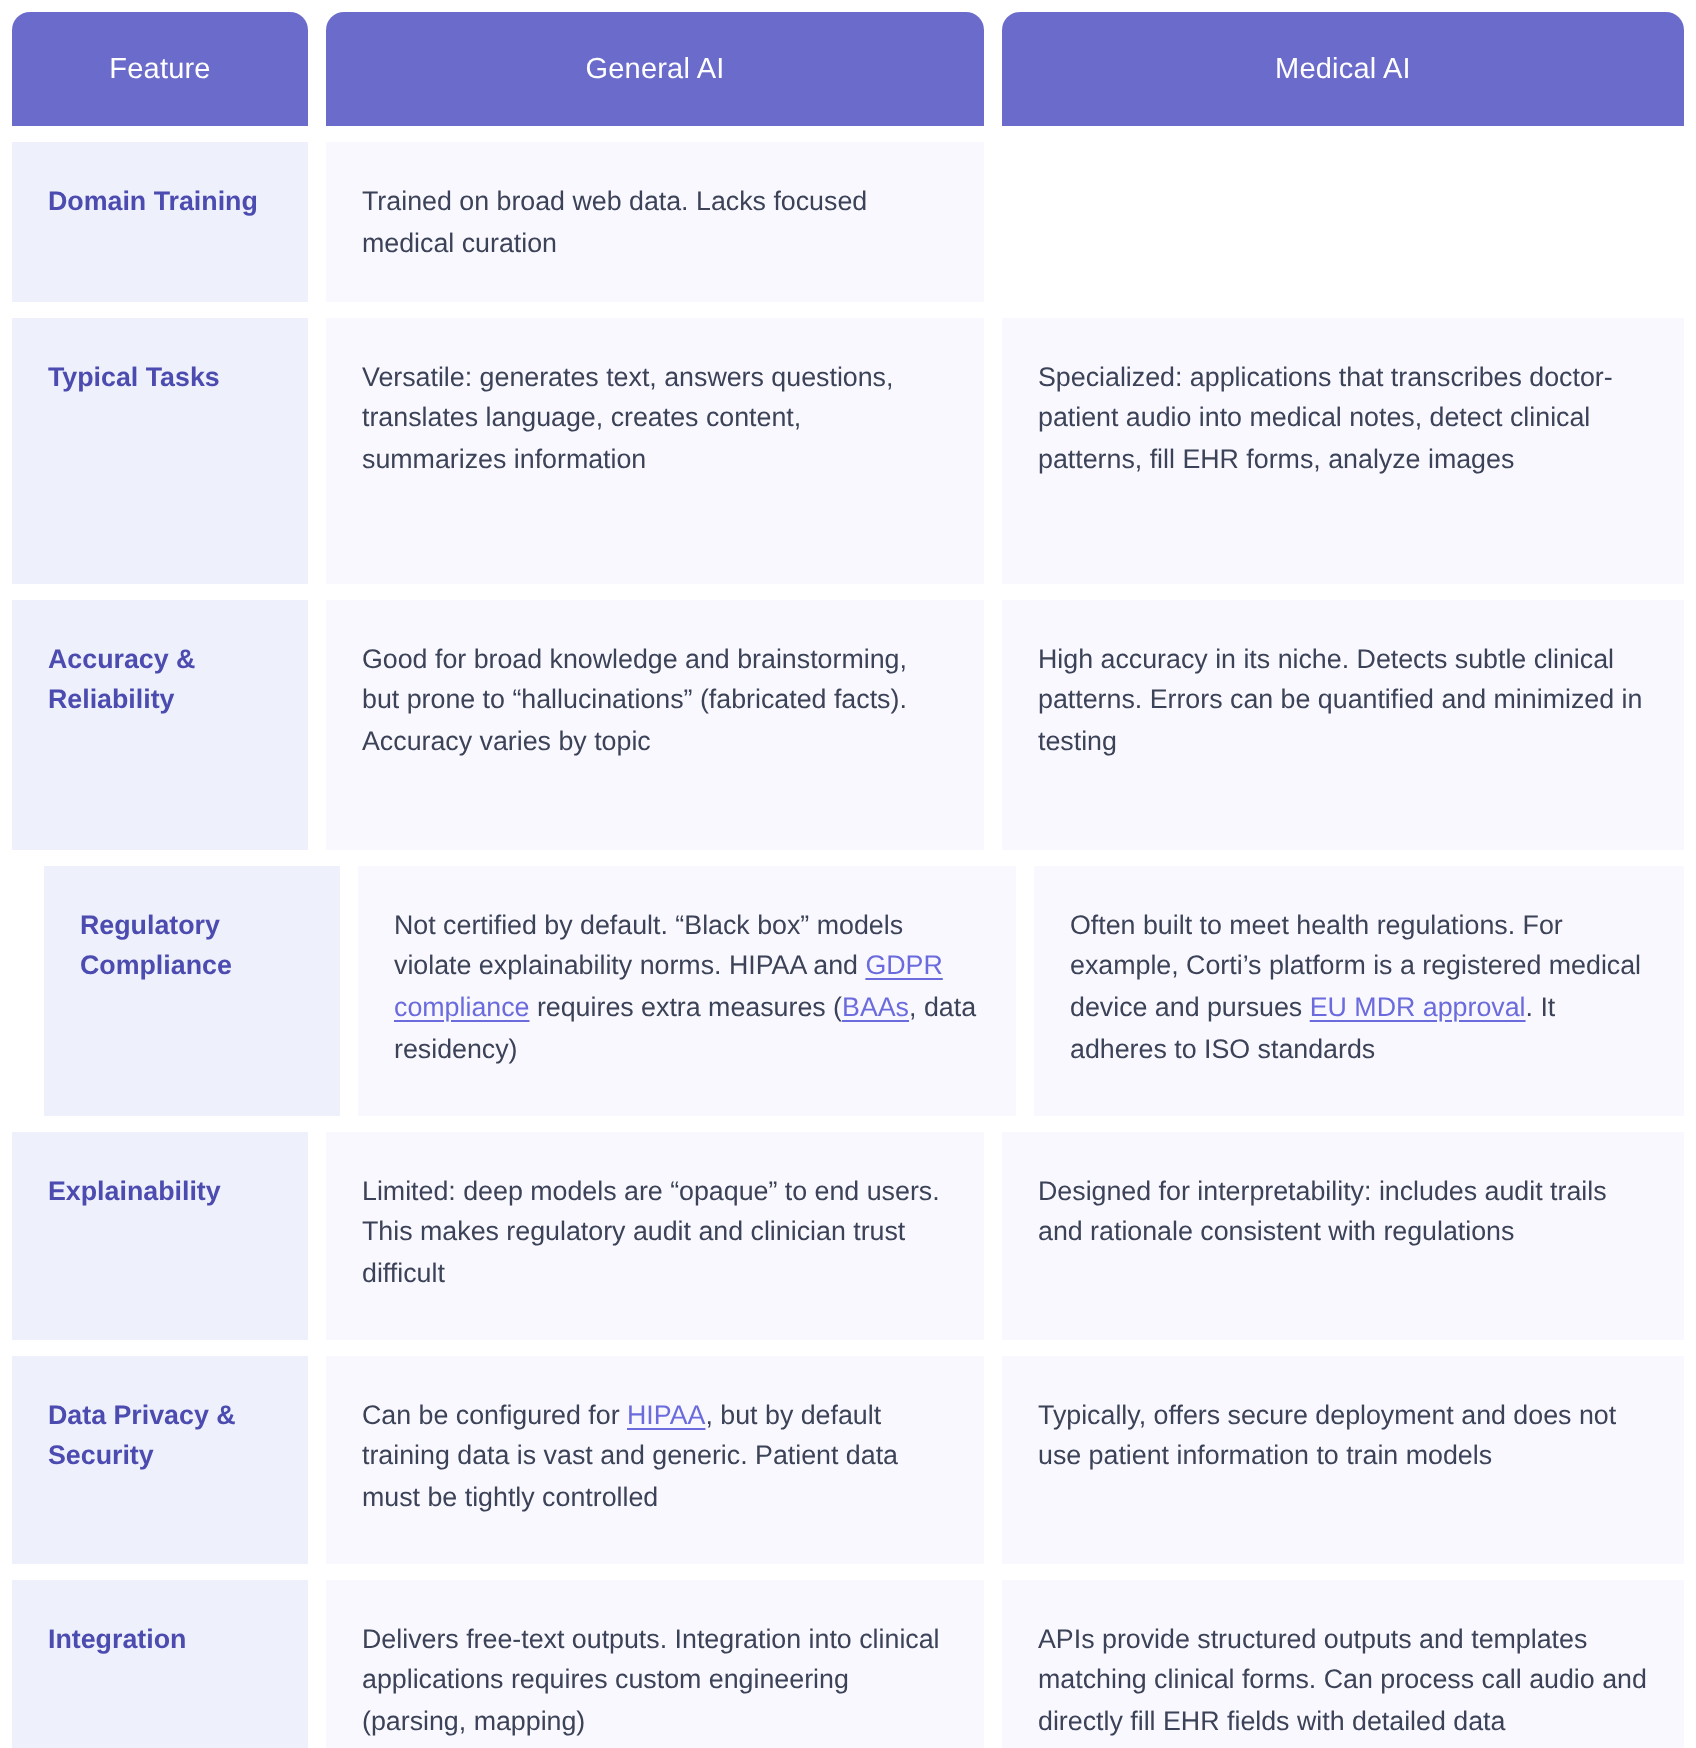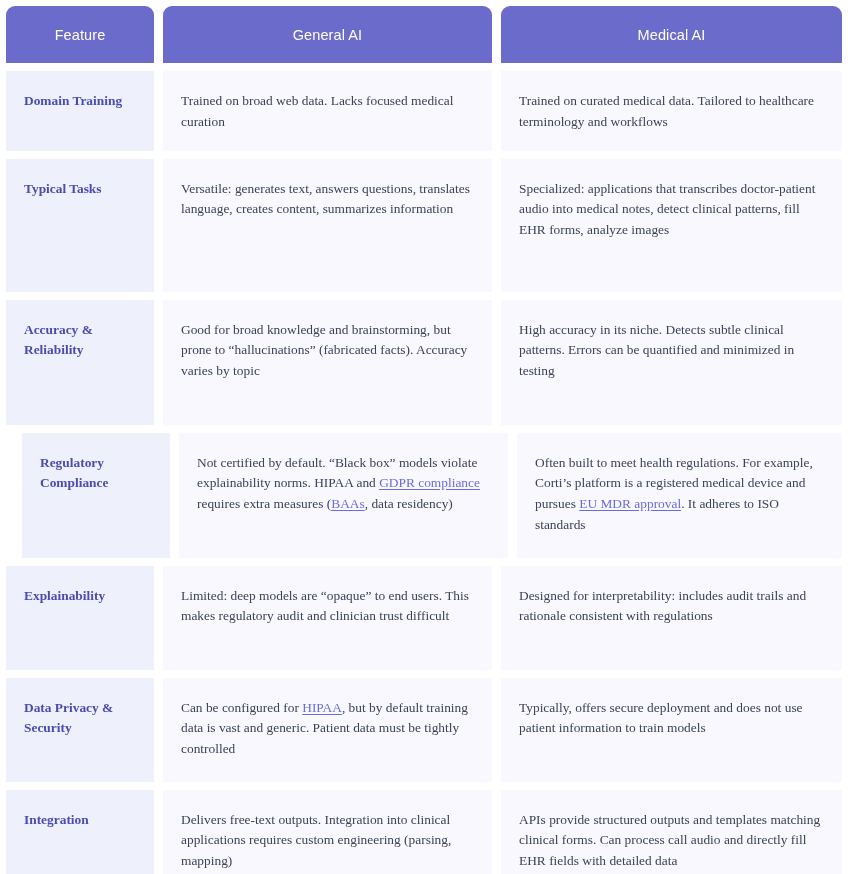--- a/index.html
+++ b/index.html
@@ -47,21 +47,20 @@
     align-items: center;
     justify-content: center;
     font-size: 14.5px;
     font-weight: 400;
     letter-spacing: 0.1px;
   }
 
   
   .body-row {
     margin-bottom: 8px;
-    font-family: Liberation Serif, serif;
   }
   .body-row:last-child { margin-bottom: 0; }
 
   .cell {
     padding: 20px 18px 18px 18px;
     font-size: 13.4px;
     line-height: 1.55;
   }
 
   .cell-feature {
@@ -101,21 +100,20 @@
   <div class="row header-row">
     <div class="head-cell col-feature">Feature</div>
     <div class="head-cell col-general">General AI</div>
     <div class="head-cell col-medical">Medical AI</div>
   </div>
 
   <div id="table-body">
       <div class="row body-row" style="min-height: 72px;">
         <div class="cell cell-feature col-feature">Domain Training</div>
         <div class="cell cell-body col-general"><span class="rt">Trained on broad web data. Lacks focused medical curation</span></div>
-        <div class="cell cell-body col-medical"><span class="rt">Trained on curated medical data. Tailored to healthcare terminology and workflows</span></div>
       </div>
       <div class="row body-row" style="min-height: 133px;">
         <div class="cell cell-feature col-feature">Typical Tasks</div>
         <div class="cell cell-body col-general"><span class="rt">Versatile: generates text, answers questions, translates language, creates content, summarizes information</span></div>
         <div class="cell cell-body col-medical"><span class="rt">Specialized: applications that transcribes doctor-patient audio into medical notes, detect clinical patterns, fill EHR forms, analyze images</span></div>
       </div>
       <div class="row body-row" style="min-height: 125px;">
         <div class="cell cell-feature col-feature">Accuracy &amp; Reliability</div>
         <div class="cell cell-body col-general"><span class="rt">Good for broad knowledge and brainstorming, but prone to “hallucinations” (fabricated facts). Accuracy varies by topic</span></div>
         <div class="cell cell-body col-medical"><span class="rt">High accuracy in its niche. Detects subtle clinical patterns. Errors can be quantified and minimized in testing</span></div>

